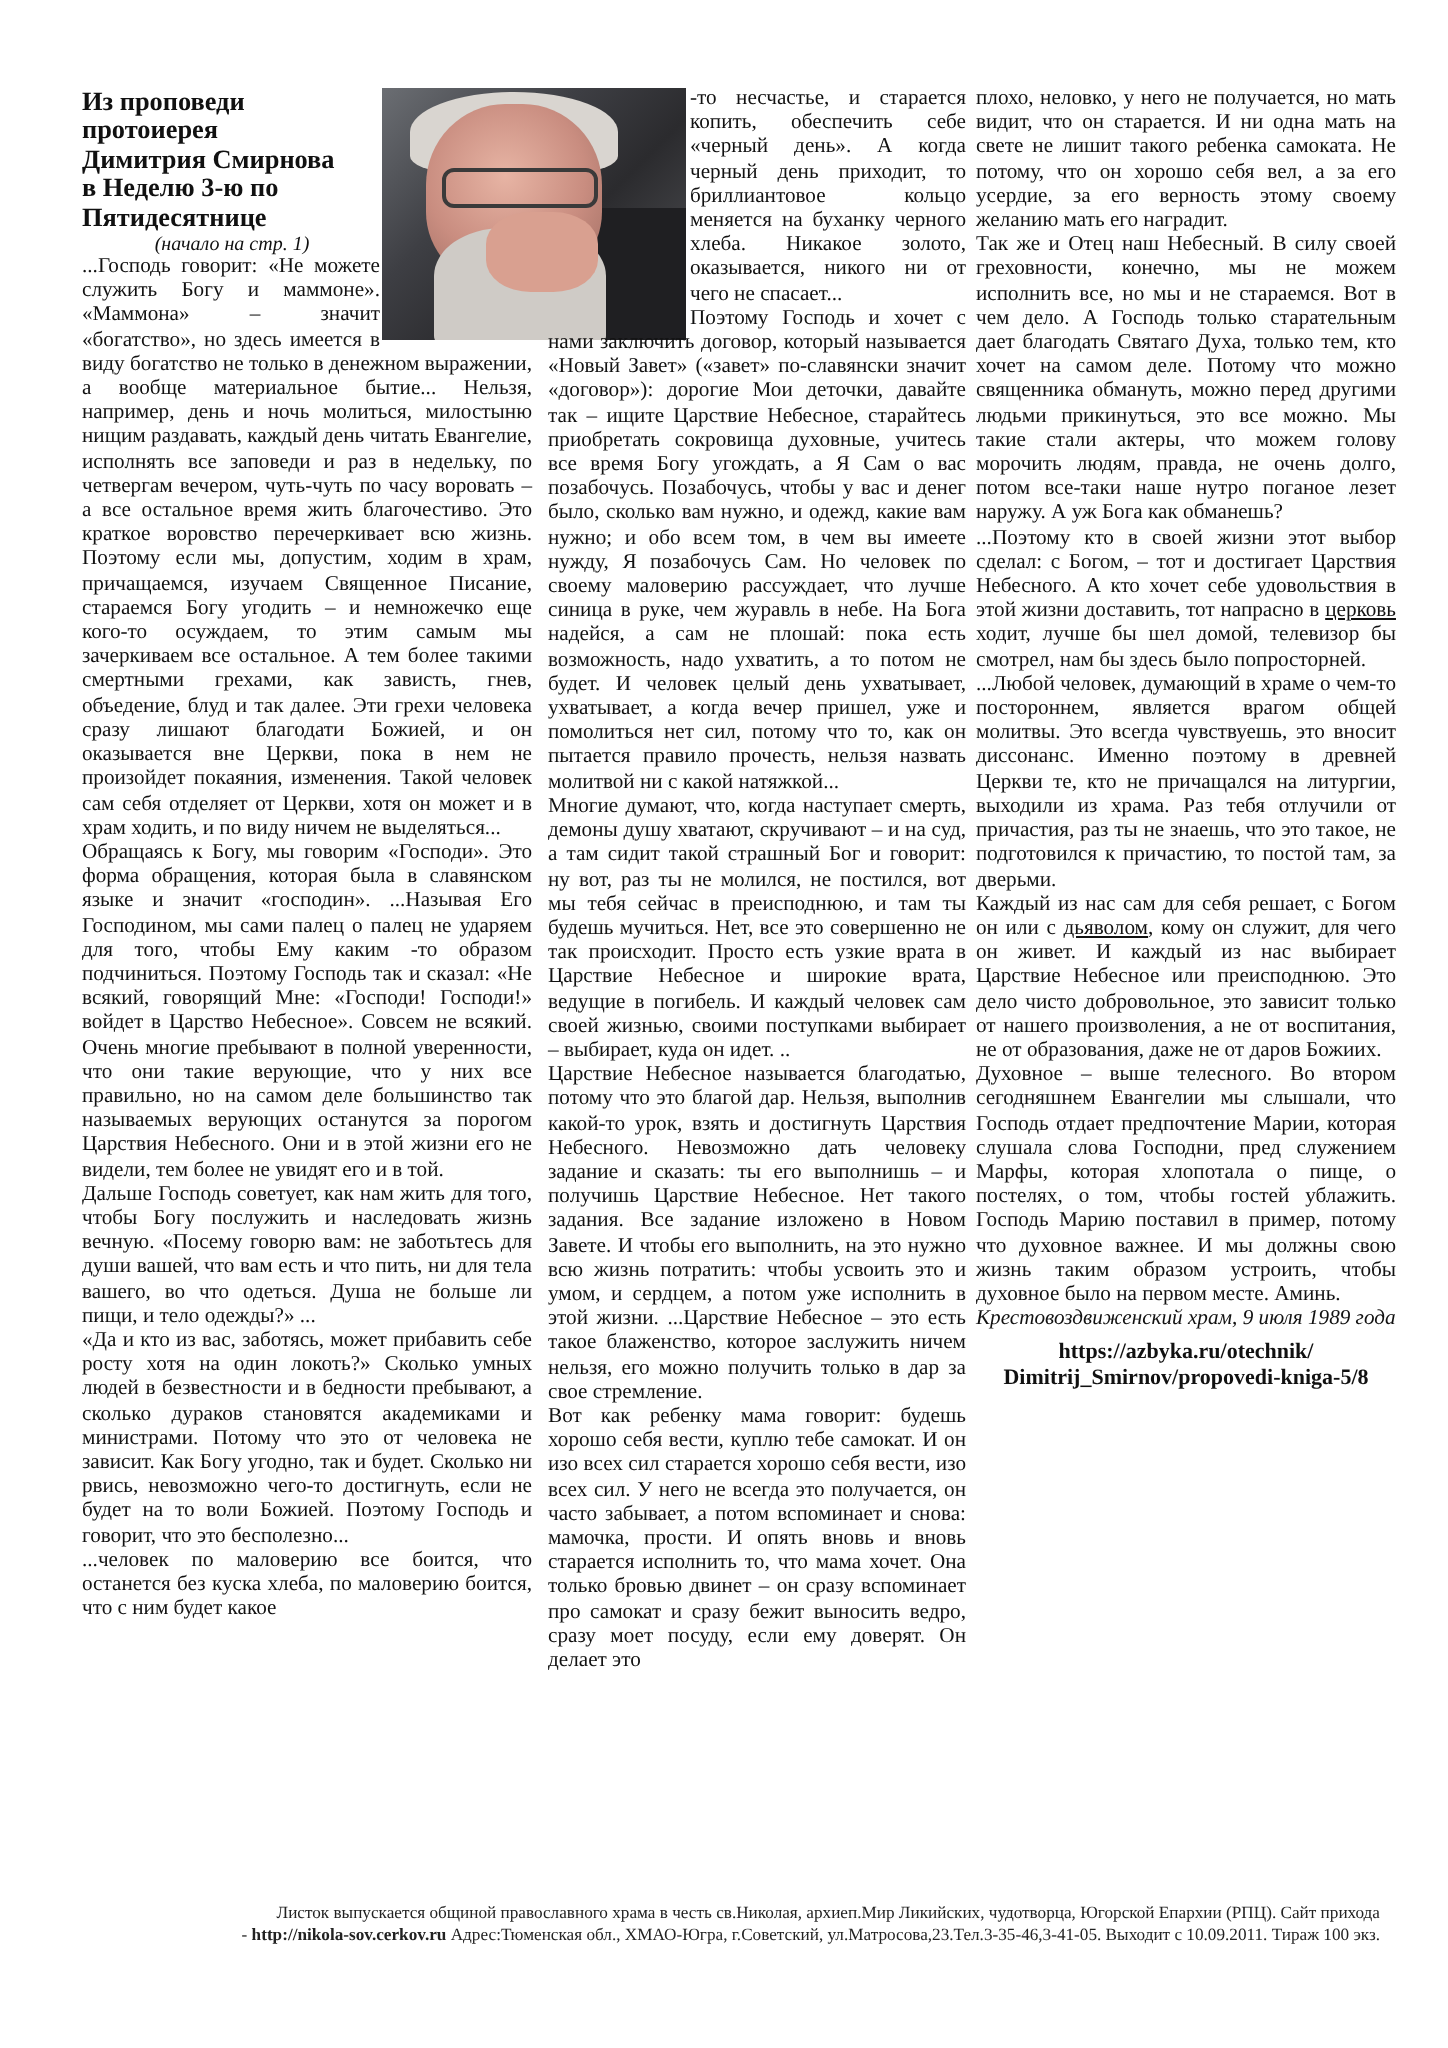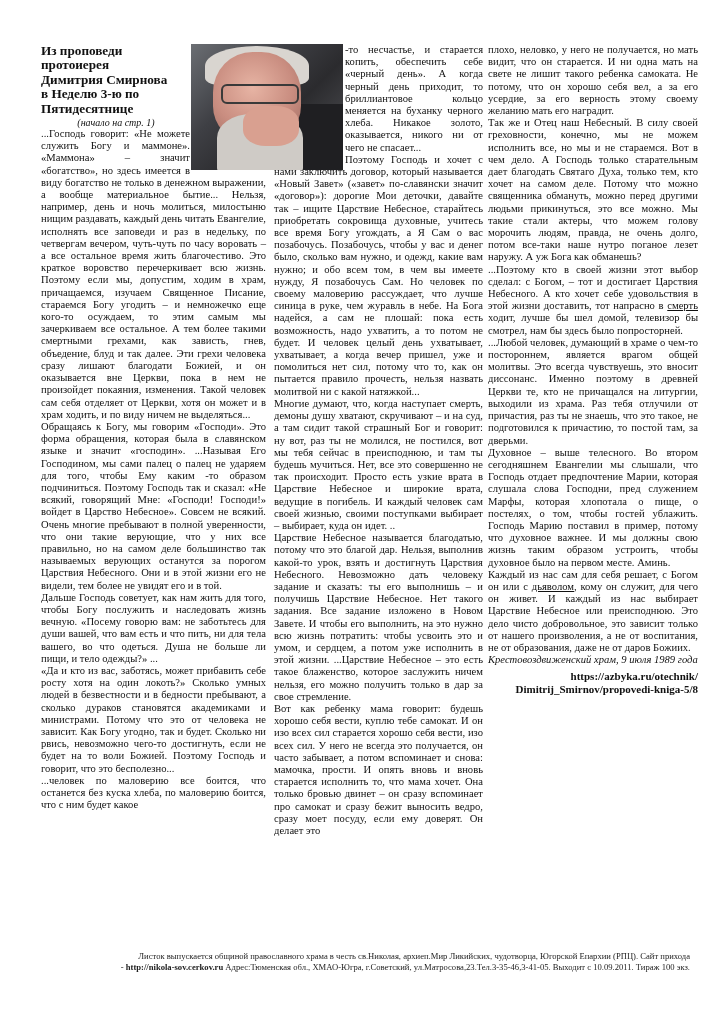--- a/index.html
+++ b/index.html
@@ -23,21 +23,21 @@
                  border-radius:50% 50% 20% 20%; background:#d9d5d0; }
   .photo .beard { position:absolute; left:26px; top:70px; width:86px; height:60px;
                   border-radius:40% 40% 10% 10%; background:#cfcbc6; }
   .photo .glasses { position:absolute; left:30px; top:40px; width:74px; height:16px;
                     border:2px solid #3a3a3a; border-radius:6px; }
   .photo .hand { position:absolute; left:52px; top:62px; width:56px; height:40px;
                  border-radius:40%; background:#d9a090; }
   .photo .robe { position:absolute; left:96px; top:60px; width:60px; height:70px; background:#1f1f22; }
   .ital { font-style:italic; }
   .u { text-decoration:underline; }
-  .src { font-weight:bold; text-align:right; font-size:11px; line-height:12.6px; margin-top:4px; }
+  .src { font-weight:bold; text-align:center; font-size:11px; line-height:12.6px; margin-top:4px; }
   .footer { position:absolute; left:40px; top:951px; width:650px; font-size:8.6px;
             line-height:11px; text-align:right; color:#222; }
   .footer b { font-weight:bold; }
 </style>
 </head>
 <body>
 
 <div class="photo" title="Протоиерей Димитрий Смирнов">
   <div class="robe"></div>
   <div class="hair"></div>
@@ -67,24 +67,24 @@
   <p><span style="float:left;width:71px;height:122px;"></span><span>-то несчастье, и старается копить, обеспечить себе «черный день». А когда черный день приходит, то бриллиантовое кольцо меняется на буханку черного хлеба. Никакое золото, оказывается, никого ни от чего не спасает...</span></p>
   <p>Поэтому Господь и хочет с нами заключить договор, который называется «Новый Завет» («завет» по-славянски значит «договор»): дорогие Мои деточки, давайте так – ищите Царствие Небесное, старайтесь приобретать сокровища духовные, учитесь все время Богу угождать, а Я Сам о вас позабочусь. Позабочусь, чтобы у вас и денег было, сколько вам нужно, и одежд, какие вам нужно; и обо всем том, в чем вы имеете нужду, Я позабочусь Сам. Но человек по своему маловерию рассуждает, что лучше синица в руке, чем журавль в небе. На Бога надейся, а сам не плошай: пока есть возможность, надо ухватить, а то потом не будет. И человек целый день ухватывает, ухватывает, а когда вечер пришел, уже и помолиться нет сил, потому что то, как он пытается правило прочесть, нельзя назвать молитвой ни с какой натяжкой...</p>
   <p>Многие думают, что, когда наступает смерть, демоны душу хватают, скручивают – и на суд, а там сидит такой страшный Бог и говорит: ну вот, раз ты не молился, не постился, вот мы тебя сейчас в преисподнюю, и там ты будешь мучиться. Нет, все это совершенно не так происходит. Просто есть узкие врата в Царствие Небесное и широкие врата, ведущие в погибель. И каждый человек сам своей жизнью, своими поступками выбирает – выбирает, куда он идет. ..</p>
   <p>Царствие Небесное называется благодатью, потому что это благой дар. Нельзя, выполнив какой-то урок, взять и достигнуть Царствия Небесного. Невозможно дать человеку задание и сказать: ты его выполнишь – и получишь Царствие Небесное. Нет такого задания. Все задание изложено в Новом Завете. И чтобы его выполнить, на это нужно всю жизнь потратить: чтобы усвоить это и умом, и сердцем, а потом уже исполнить в этой жизни. ...Царствие Небесное – это есть такое блаженство, которое заслужить ничем нельзя, его можно получить только в дар за свое стремление.</p>
   <p>Вот как ребенку мама говорит: будешь хорошо себя вести, куплю тебе самокат. И он изо всех сил старается хорошо себя вести, изо всех сил. У него не всегда это получается, он часто забывает, а потом вспоминает и снова: мамочка, прости. И опять вновь и вновь старается исполнить то, что мама хочет. Она только бровью двинет – он сразу вспоминает про самокат и сразу бежит выносить ведро, сразу моет посуду, если ему доверят. Он делает это</p>
 </div>
 
 <div id="col3" class="col">
   <p>плохо, неловко, у него не получается, но мать видит, что он старается. И ни одна мать на свете не лишит такого ребенка самоката. Не потому, что он хорошо себя вел, а за его усердие, за его верность этому своему желанию мать его наградит.</p>
   <p>Так же и Отец наш Небесный. В силу своей греховности, конечно, мы не можем исполнить все, но мы и не стараемся. Вот в чем дело. А Господь только старательным дает благодать Святаго Духа, только тем, кто хочет на самом деле. Потому что можно священника обмануть, можно перед другими людьми прикинуться, это все можно. Мы такие стали актеры, что можем голову морочить людям, правда, не очень долго, потом все-таки наше нутро поганое лезет наружу. А уж Бога как обманешь?</p>
-  <p><span>...Поэтому кто в своей жизни этот выбор сделал: с Богом, – тот и достигает Царствия Небесного. А кто хочет себе удовольствия в этой жизни доставить, тот напрасно в </span><span class="u">смерть</span><span> ходит, лучше бы шел домой, телевизор бы смотрел, нам бы здесь было попросторней.</span></p>
+  <p><span>...Поэтому кто в своей жизни этот выбор сделал: с Богом, – тот и достигает Царствия Небесного. А кто хочет себе удовольствия в этой жизни доставить, тот напрасно в </span><span class="u">церковь</span><span> ходит, лучше бы шел домой, телевизор бы смотрел, нам бы здесь было попросторней.</span></p>
   <p>...Любой человек, думающий в храме о чем-то постороннем, является врагом общей молитвы. Это всегда чувствуешь, это вносит диссонанс. Именно поэтому в древней Церкви те, кто не причащался на литургии, выходили из храма. Раз тебя отлучили от причастия, раз ты не знаешь, что это такое, не подготовился к причастию, то постой там, за дверьми.</p>
+  <p><span>Каждый из нас сам для себя решает, с Богом он или с </span><span class="u">дьяволом</span><span>, кому он служит, для чего он живет. И каждый из нас выбирает Царствие Небесное или преисподнюю. Это дело чисто добровольное, это зависит только от нашего произволения, а не от воспитания, не от образования, даже не от даров Божиих.</span></p>
   <p>Духовное – выше телесного. Во втором сегодняшнем Евангелии мы слышали, что Господь отдает предпочтение Марии, которая слушала слова Господни, пред служением Марфы, которая хлопотала о пище, о постелях, о том, чтобы гостей ублажить. Господь Марию поставил в пример, потому что духовное важнее. И мы должны свою жизнь таким образом устроить, чтобы духовное было на первом месте. Аминь.</p>
-  <p><span>Каждый из нас сам для себя решает, с Богом он или с </span><span class="u">дьяволом</span><span>, кому он служит, для чего он живет. И каждый из нас выбирает Царствие Небесное или преисподнюю. Это дело чисто добровольное, это зависит только от нашего произволения, а не от воспитания, не от образования, даже не от даров Божиих.</span></p>
   <p class="ital">Крестовоздвиженский храм, 9 июля 1989 года</p>
   <div class="src">
     <div>https://azbyka.ru/otechnik/</div>
     <div>Dimitrij_Smirnov/propovedi-kniga-5/8</div>
   </div>
 </div>
 
 <div class="footer">
   <div>Листок выпускается общиной православного храма в честь св.Николая, архиеп.Мир Ликийских, чудотворца, Югорской Епархии (РПЦ). Сайт прихода</div>
   <div><span>- </span><b>http://nikola-sov.cerkov.ru</b><span> Адрес:Тюменская обл., ХМАО-Югра, г.Советский, ул.Матросова,23.Тел.3-35-46,3-41-05. Выходит с 10.09.2011. Тираж 100 экз.</span></div>

